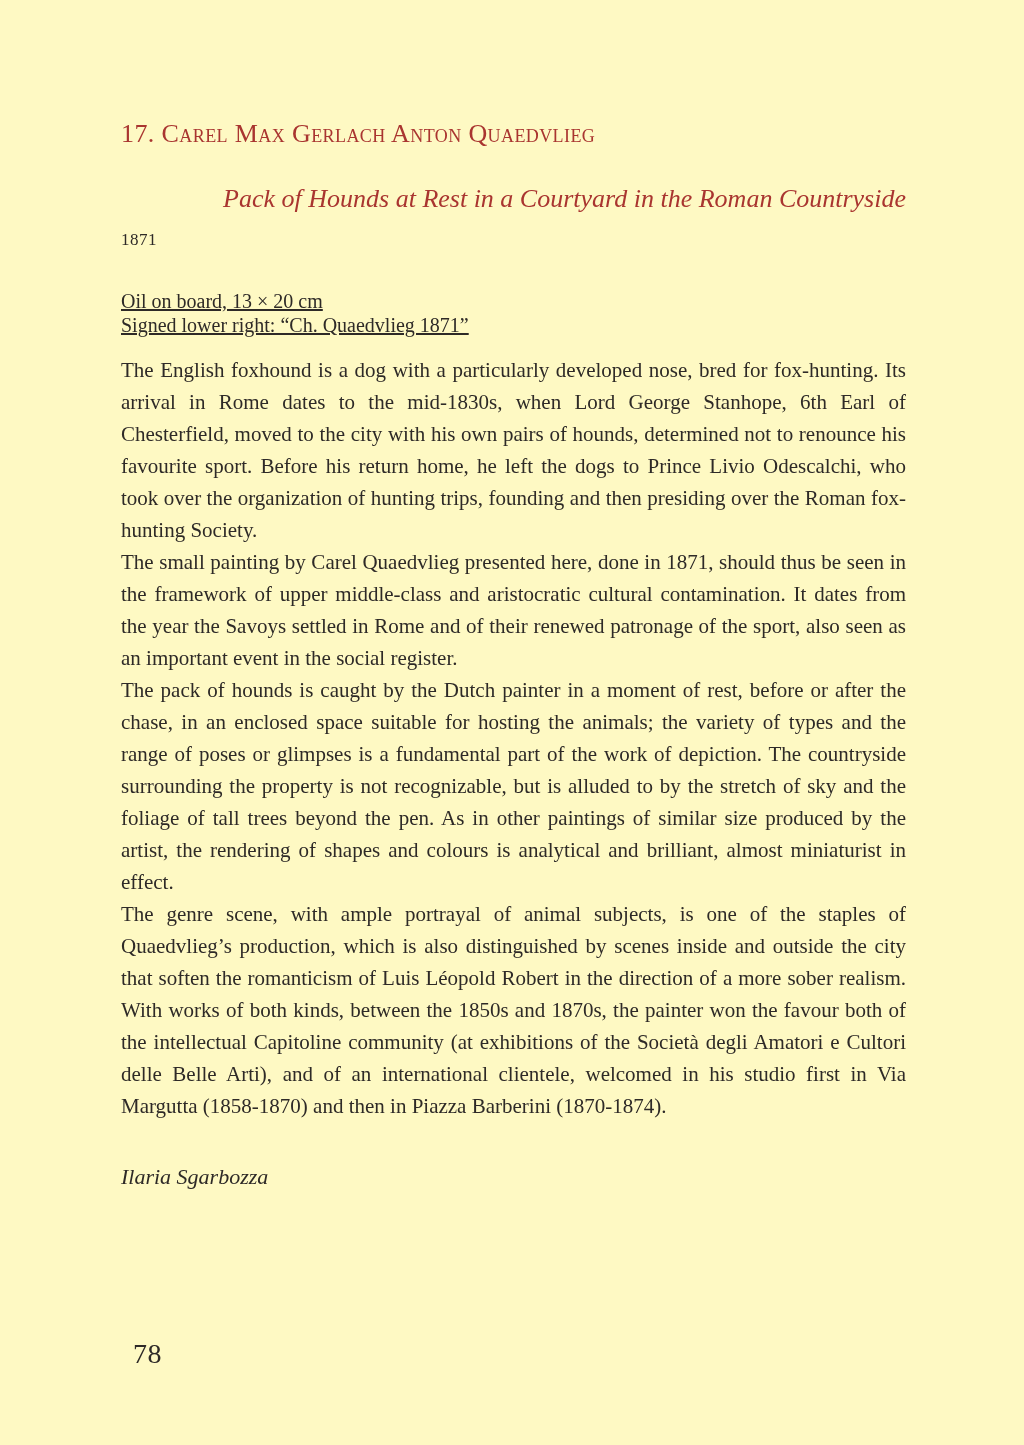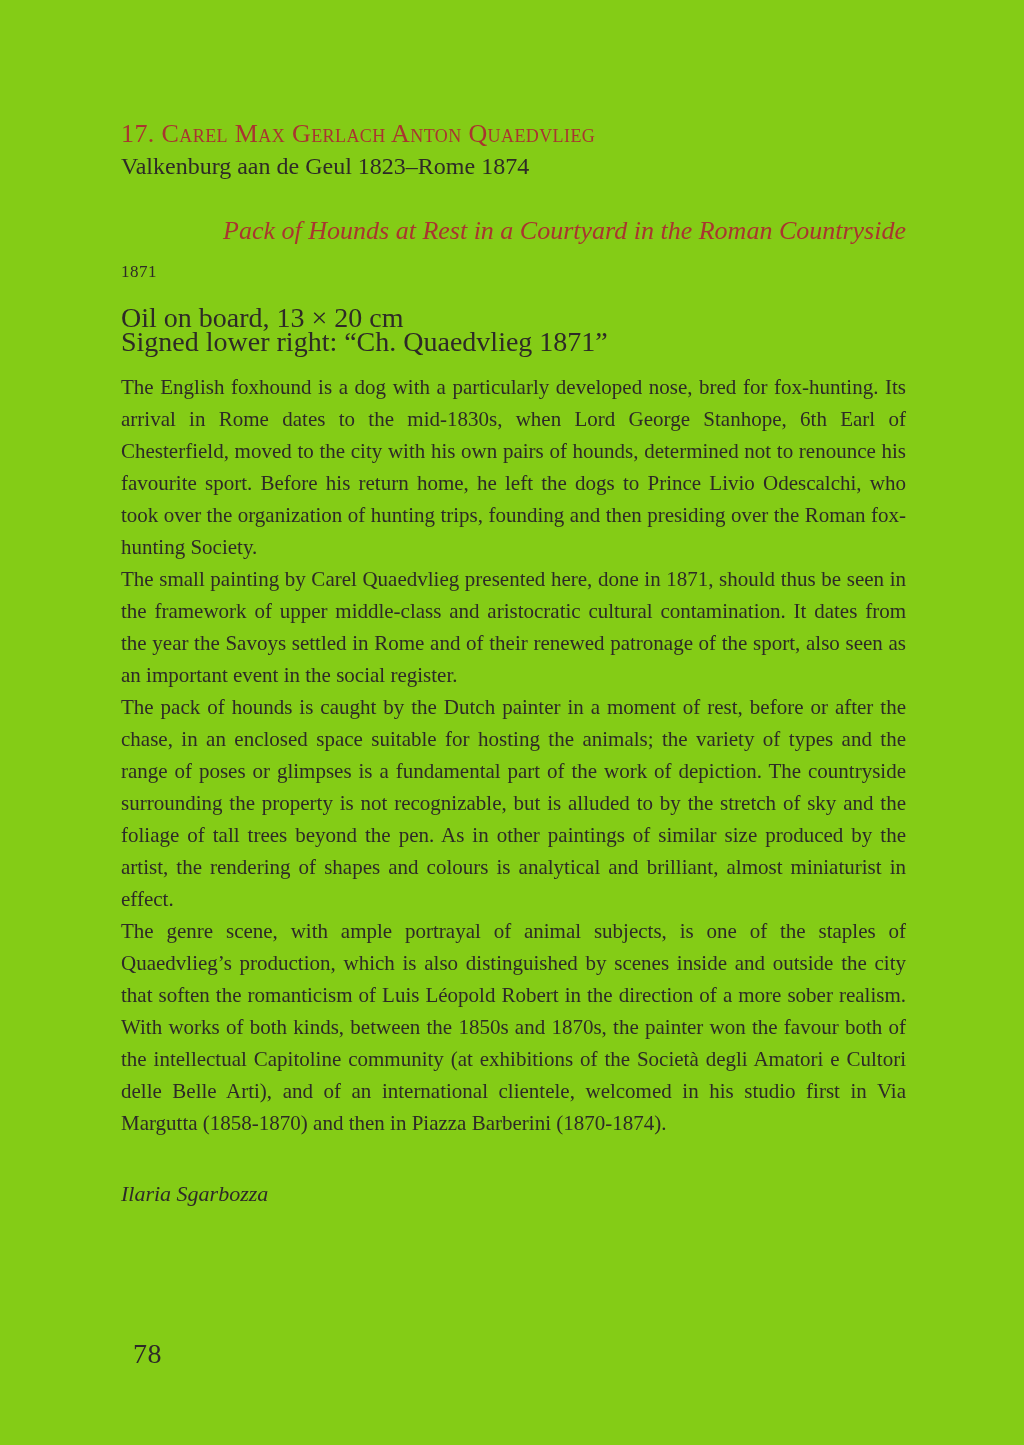--- a/index.html
+++ b/index.html
@@ -4,21 +4,21 @@
 <style>
   html, body {
     margin: 0;
     padding: 0;
     background: #ffffff;
   }
   .page {
     position: relative;
     width: 1024px;
     height: 1445px;
-    background: #84cc16;
+    background: #fef9c3;
     overflow: hidden;
     font-family: "Liberation Serif", "DejaVu Serif", serif;
     color: #2e2a27;
   }
   .content {
     position: absolute;
     left: 121px;
     top: 118px;
     width: 785px;
   }
@@ -46,23 +46,24 @@
     color: #a93530;
     text-align: right;
   }
   .work-year {
     margin-top: 13px;
     font-size: 17px;
     line-height: 26px;
     letter-spacing: 0.5px;
   }
   .work-details {
-    margin-top: 21px;
-    font-size: 28px;
+    margin-top: 36px;
+    font-size: 20px;
     line-height: 24px;
+    text-decoration: underline;
   }
   .smallcaps {
     font-variant: small-caps;
     letter-spacing: 0.2px;
   }
   .essay {
     margin-top: 17px;
     font-size: 21px;
     line-height: 32px;
     text-align: justify;
@@ -85,21 +86,20 @@
   }
 </style>
 </head>
 <body>
 
 <div class="page">
   <div class="content">
 
     <h1 class="entry-heading">17. Carel Max Gerlach Anton Quaedvlieg</h1>
 
-    <div class="artist-life">Valkenburg aan de Geul 1823–Rome 1874</div>
 
     <h2 class="work-title">Pack of Hounds at Rest in a Courtyard in the Roman Countryside</h2>
 
     <div class="work-year">1871</div>
 
     <div class="work-details">
       <div class="detail-line">Oil on board, 13 × 20 cm</div>
       <div class="detail-line">Signed lower right: “Ch. Quaedvlieg 1871”</div>
     </div>
 

